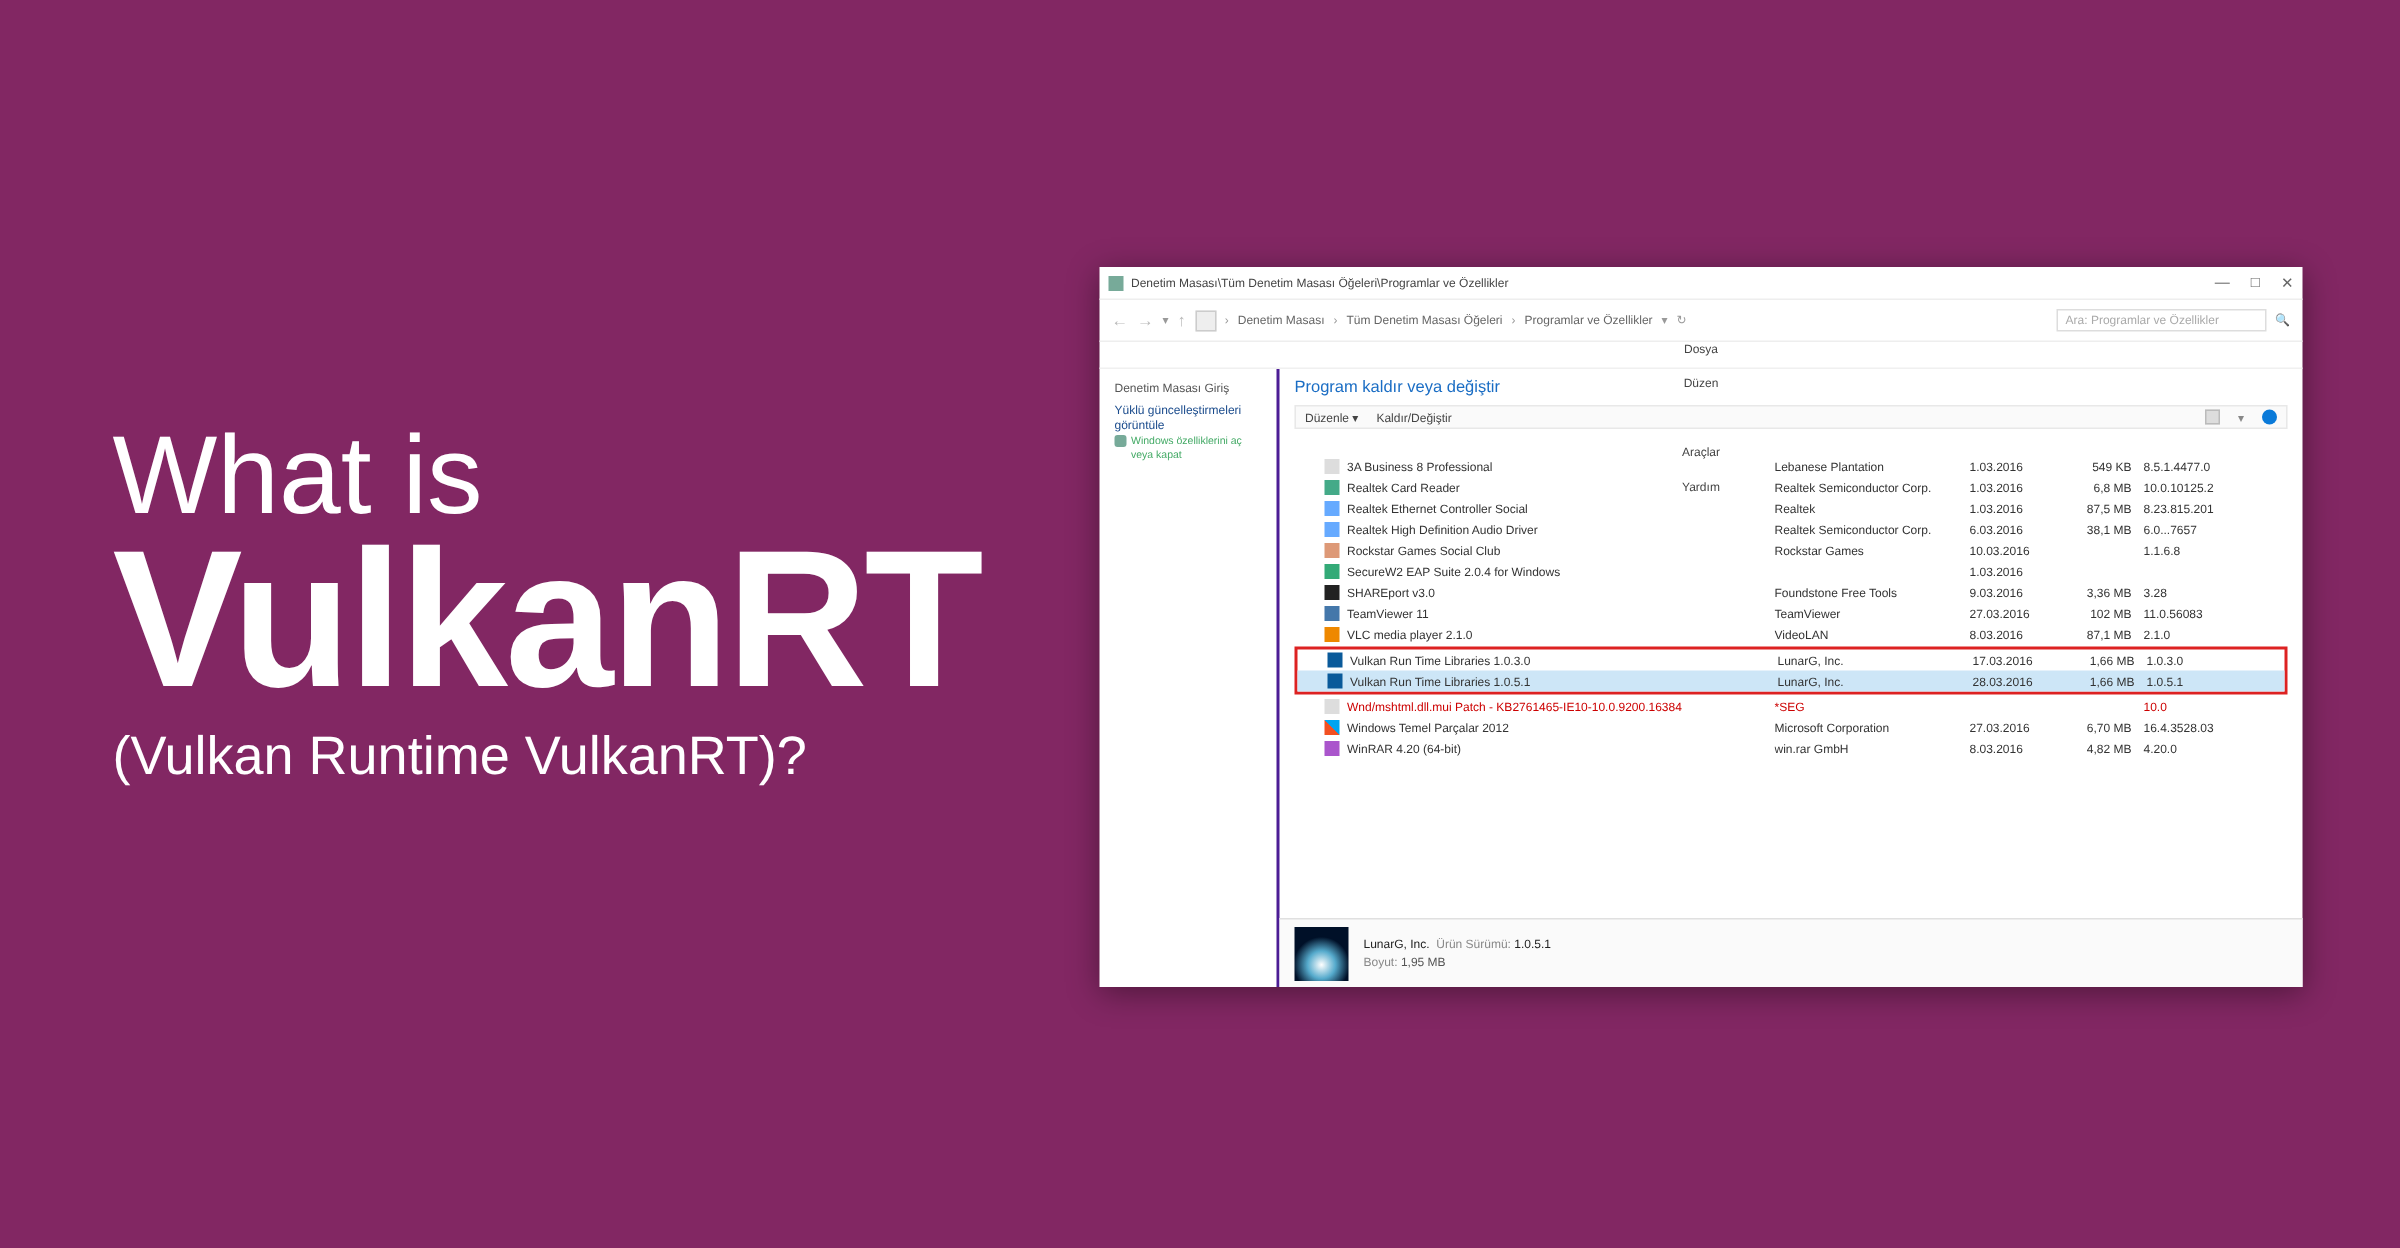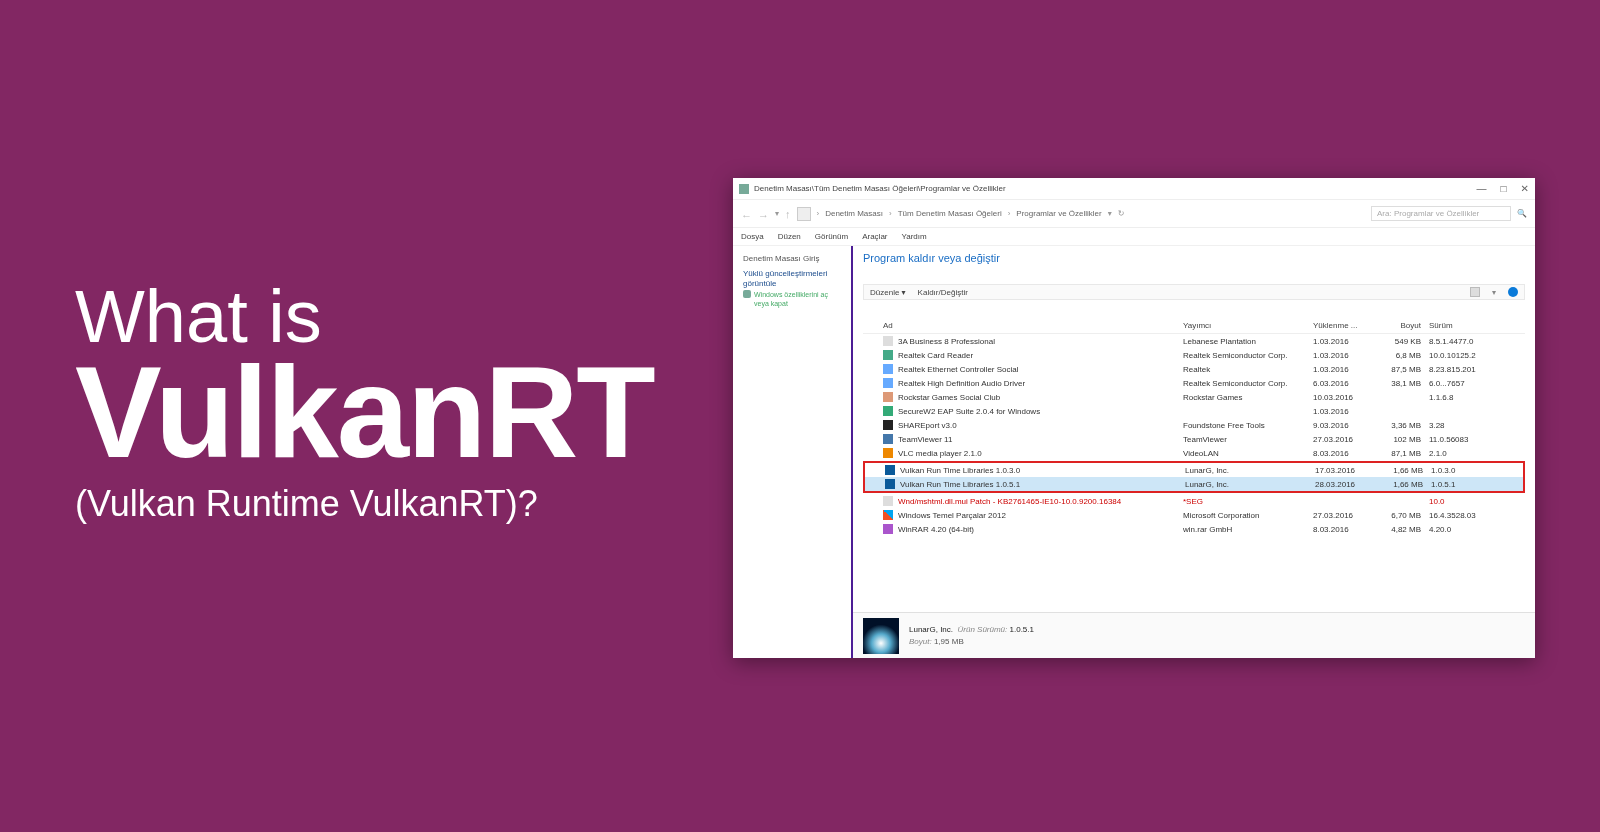--- a/index.html
+++ b/index.html
@@ -65,20 +65,21 @@
 
     .menubar {
       height: 18px;
       display: flex;
       align-items: center;
       padding: 0 8px;
       gap: 14px;
       font-size: 8px;
       color: #444;
       border-bottom: 1px solid #f0f0f0;
+      flex-direction: column;
     }
 
     .content {
       display: flex;
       height: calc(100% - 68px);
     }
 
     .sidebar {
       width: 120px;
       padding: 8px 10px;
@@ -89,21 +90,21 @@
     .sidebar .side-head { color: #555; margin-bottom: 6px; }
     .sidebar .side-link { margin-bottom: 0; line-height: 1.3; }
     .sidebar .side-link.small { font-size: 7px; color: #4a6; display: flex; gap: 3px; }
     .side-ico { width: 8px; height: 8px; background: #7a9; border-radius: 2px; flex-shrink: 0; }
 
     .main {
       flex: 1;
       padding: 6px 10px 0 10px;
       position: relative;
     }
-    .main-title { color: #1a6dc4; font-size: 11px; margin-bottom: 20px; }
+    .main-title { color: #1a6dc4; font-size: 11px; margin-bottom: 6px; }
     .main-sub { font-size: 8px; color: #555; margin-bottom: 8px; }
 
     .toolbar {
       display: flex;
       align-items: center;
       gap: 12px;
       border: 1px solid #e8e8e8;
       background: #fafafa;
       padding: 2px 6px;
       font-size: 8px;
@@ -176,21 +177,21 @@
       align-items: center;
       padding: 4px 10px;
       gap: 10px;
     }
     .detail-ico {
       width: 36px; height: 36px;
       background: radial-gradient(circle at 50% 70%, #fff 0%, #5ac 30%, #001028 60%);
     }
     .detail-text { font-size: 8px; color: #555; line-height: 1.4; }
     .detail-text .dt-line1 { color: #222; }
-    .dt-label { color: #888; font-style: italic; }
+    .dt-label { color: #888; }
   </style>
 </head>
 <body>
 
 <div class="hero-text">
   <div class="hero-line1">What is</div>
   <div class="hero-line2">VulkanRT</div>
   <div class="hero-line3">(Vulkan Runtime VulkanRT)?</div>
 </div>
 
@@ -248,27 +249,20 @@
 
       <div class="toolbar">
         <span>Düzenle ▾</span>
         <span>Kaldır/Değiştir</span>
         <span class="spacer"></span>
         <span class="tb-ico view"></span>
         <span style="color:#888">▾</span>
         <span class="tb-ico help"></span>
       </div>
 
-      <div class="columns">
-        <div class="col-name">Ad</div>
-        <div class="col-pub">Yayımcı</div>
-        <div class="col-date">Yüklenme ...</div>
-        <div class="col-size">Boyut</div>
-        <div class="col-ver">Sürüm</div>
-      </div>
 
       <div class="list" id="program-list">
           <div class="row">
             <div class="ico generic"></div>
             <div class="cell-name">3A Business 8 Professional</div>
             <div class="cell-pub">Lebanese Plantation</div>
             <div class="cell-date">1.03.2016</div>
             <div class="cell-size">549 KB</div>
             <div class="cell-ver">8.5.1.4477.0</div>
           </div>

